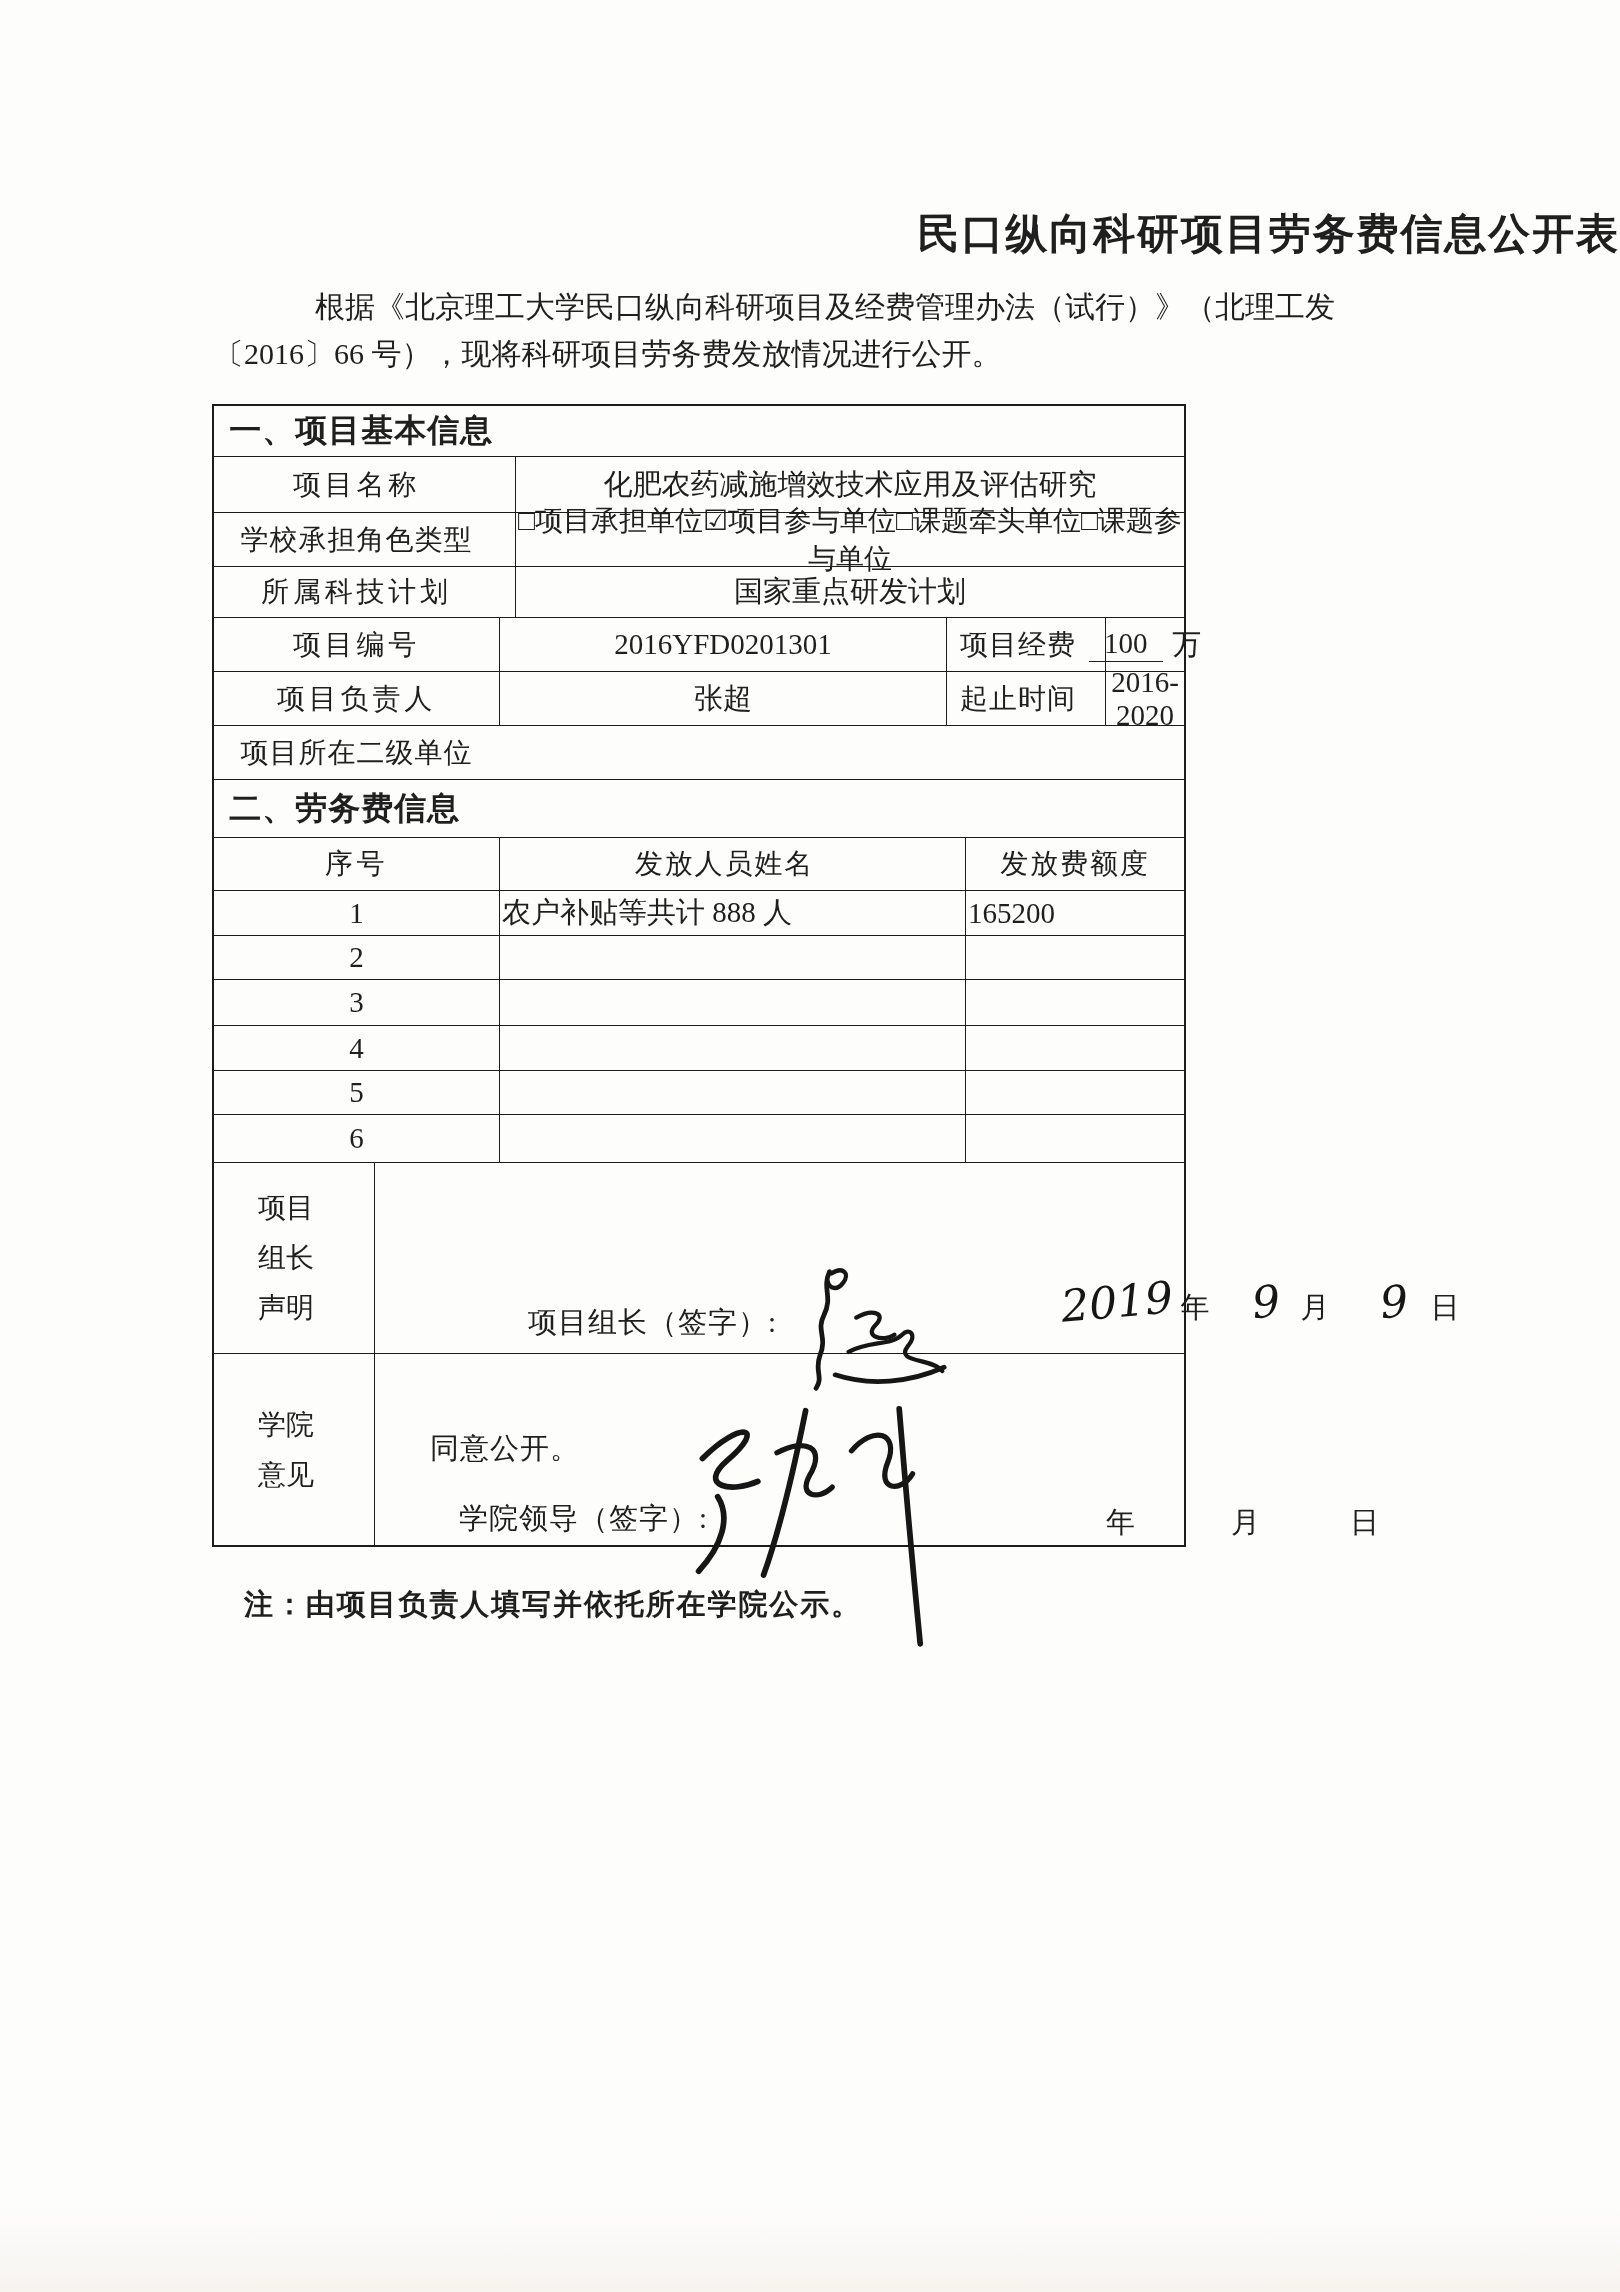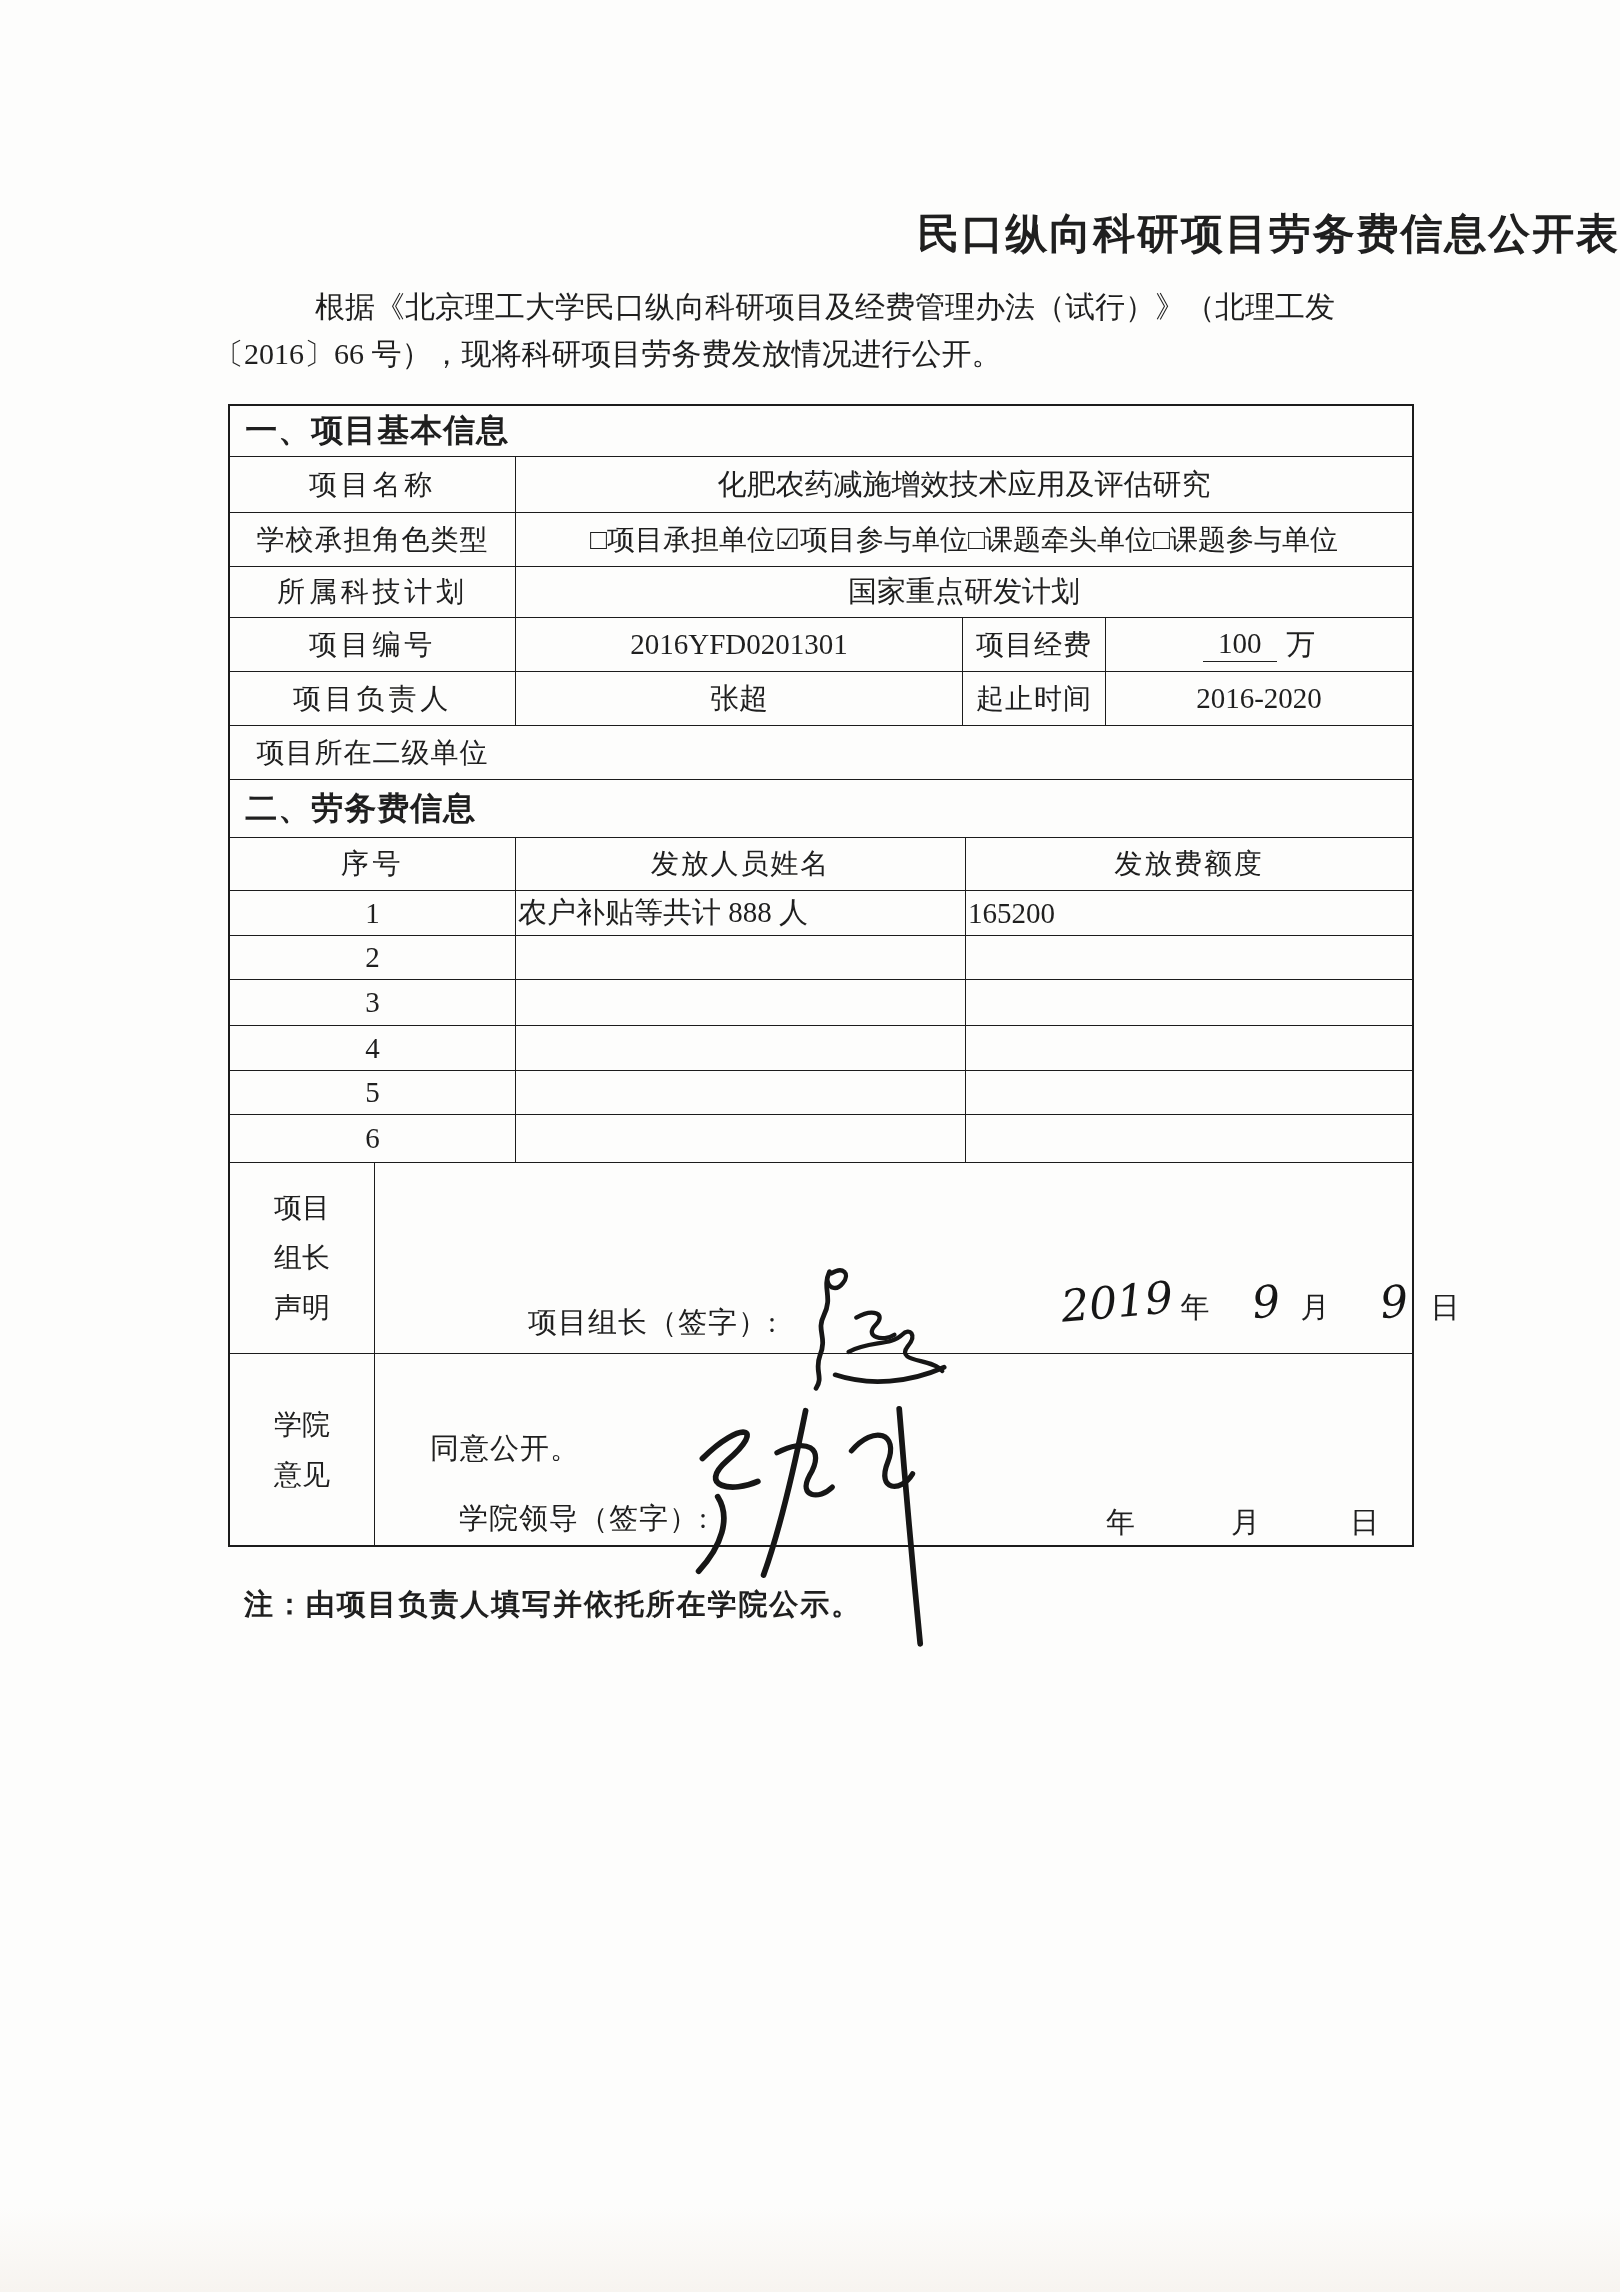--- a/index.html
+++ b/index.html
@@ -20,39 +20,39 @@
   .title{
     position:absolute;top:206px;left:0;width:100%;
     text-align:right;
     font-family:"Liberation Sans","DejaVu Sans",sans-serif;
     font-weight:bold;font-size:42px;letter-spacing:1.9px;
   }
   .intro{position:absolute;left:214px;top:283px;width:1195px;font-size:30px;line-height:47px;}
   .intro .l1{text-indent:101px;}
   
   .tbl{
-    position:absolute;left:228px;top:404px;width:1186px;
+    position:absolute;left:212px;top:404px;width:974px;
     border:2.9px solid #1c1c1c;box-sizing:border-box;background:transparent;
   }
   .trow{display:flex;box-sizing:border-box;}
   .trow + .trow{border-top:1.9px solid #1c1c1c;}
   .cell{box-sizing:border-box;display:flex;align-items:center;min-width:0;}
   .cell + .cell{border-left:1.9px solid #1c1c1c;}
   .sec{
     font-family:"Liberation Sans","DejaVu Sans",sans-serif;
     font-weight:bold;font-size:32px;padding-left:15.3px;letter-spacing:1px;
     align-items:center;display:flex;width:100%;
   }
   .lbl{justify-content:center;text-align:center;font-size:28px;letter-spacing:3.8px;}
   .val{justify-content:center;text-align:center;font-size:29px;}
   .left{justify-content:flex-start;padding-left:2px;text-align:left;}
   .w-label{width:285px;flex:none;}
   .w-mid{width:447px;flex:none;}
   .w-small{width:143px;flex:none;}
-  .w-grow{flex:1;}
+  .w-grow{flex:1;margin-left:16px;}
   .w-name{width:450px;flex:none;}
   .w-decl{width:144px;flex:none;}
   .underlined{border-bottom:1.9px solid #1f1f1f;padding:0 15.3px 1.9px 15.3px;}
   .unitgap{margin-left:9.6px;}
   
   .blockcell{position:relative;display:block;}
   .stack-lbl{
     justify-content:center;text-align:center;font-size:28px;line-height:50px;
   }
   .stack-lbl span{display:inline-block;width:61px;}

